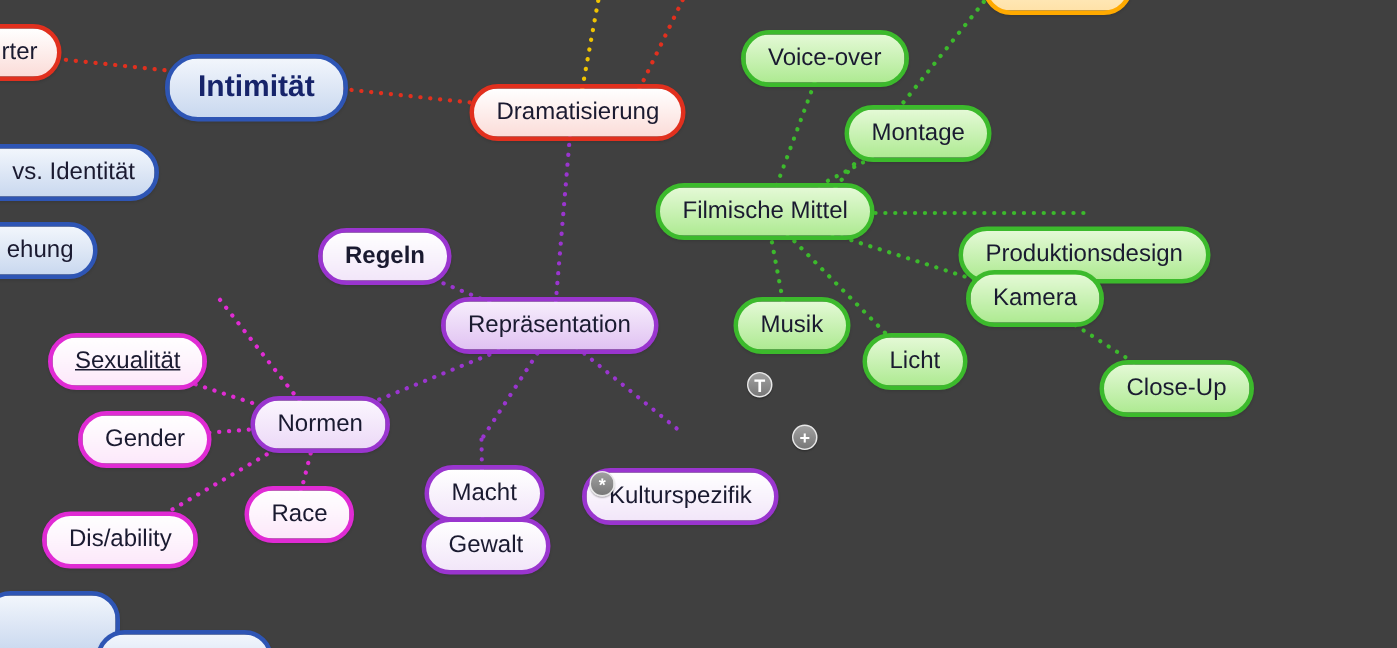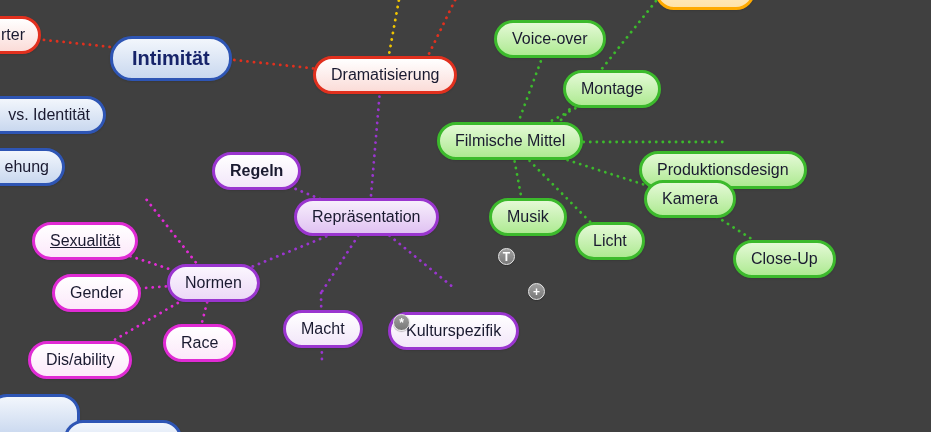--- a/index.html
+++ b/index.html
@@ -97,20 +97,21 @@
   <div class="node green" style="left:644px; top:180px;">Kamera</div>
   <div class="node green" style="left:489px; top:198px;">Musik</div>
   <div class="node green" style="left:575px; top:222px;">Licht</div>
   <div class="node green" style="left:733px; top:240px;">Close-Up</div>
 
   <div class="node purple" style="left:212px; top:152px;font-weight:bold;">Regeln</div>
   <div class="node purple-strong" style="left:294px; top:198px;">Repräsentation</div>
   <div class="node purple-mid" style="left:167px; top:264px;">Normen</div>
   <div class="node purple" style="left:283px; top:274px;margin-top:36px;">Macht</div>
   <div class="node purple" style="left:388px; top:268px;margin-top:44px;">Kulturspezifik</div>
+  <div class="node purple" style="left:281px; top:345px;">Gewalt</div>
 
   <div class="node magenta" style="left:32px;  top:222px;text-decoration:underline;">Sexualität</div>
   <div class="node magenta" style="left:52px;  top:274px;">Gender</div>
   <div class="node magenta" style="left:163px; top:324px;">Race</div>
   <div class="node magenta" style="left:28px;  top:341px;">Dis/ability</div>
 
   <div class="badge" style="left:498px; top:248px;">T</div>
   <div class="badge" style="left:528px; top:283px;">+</div>
   <div class="badge" style="left:393px; top:314px;">*</div>
 

